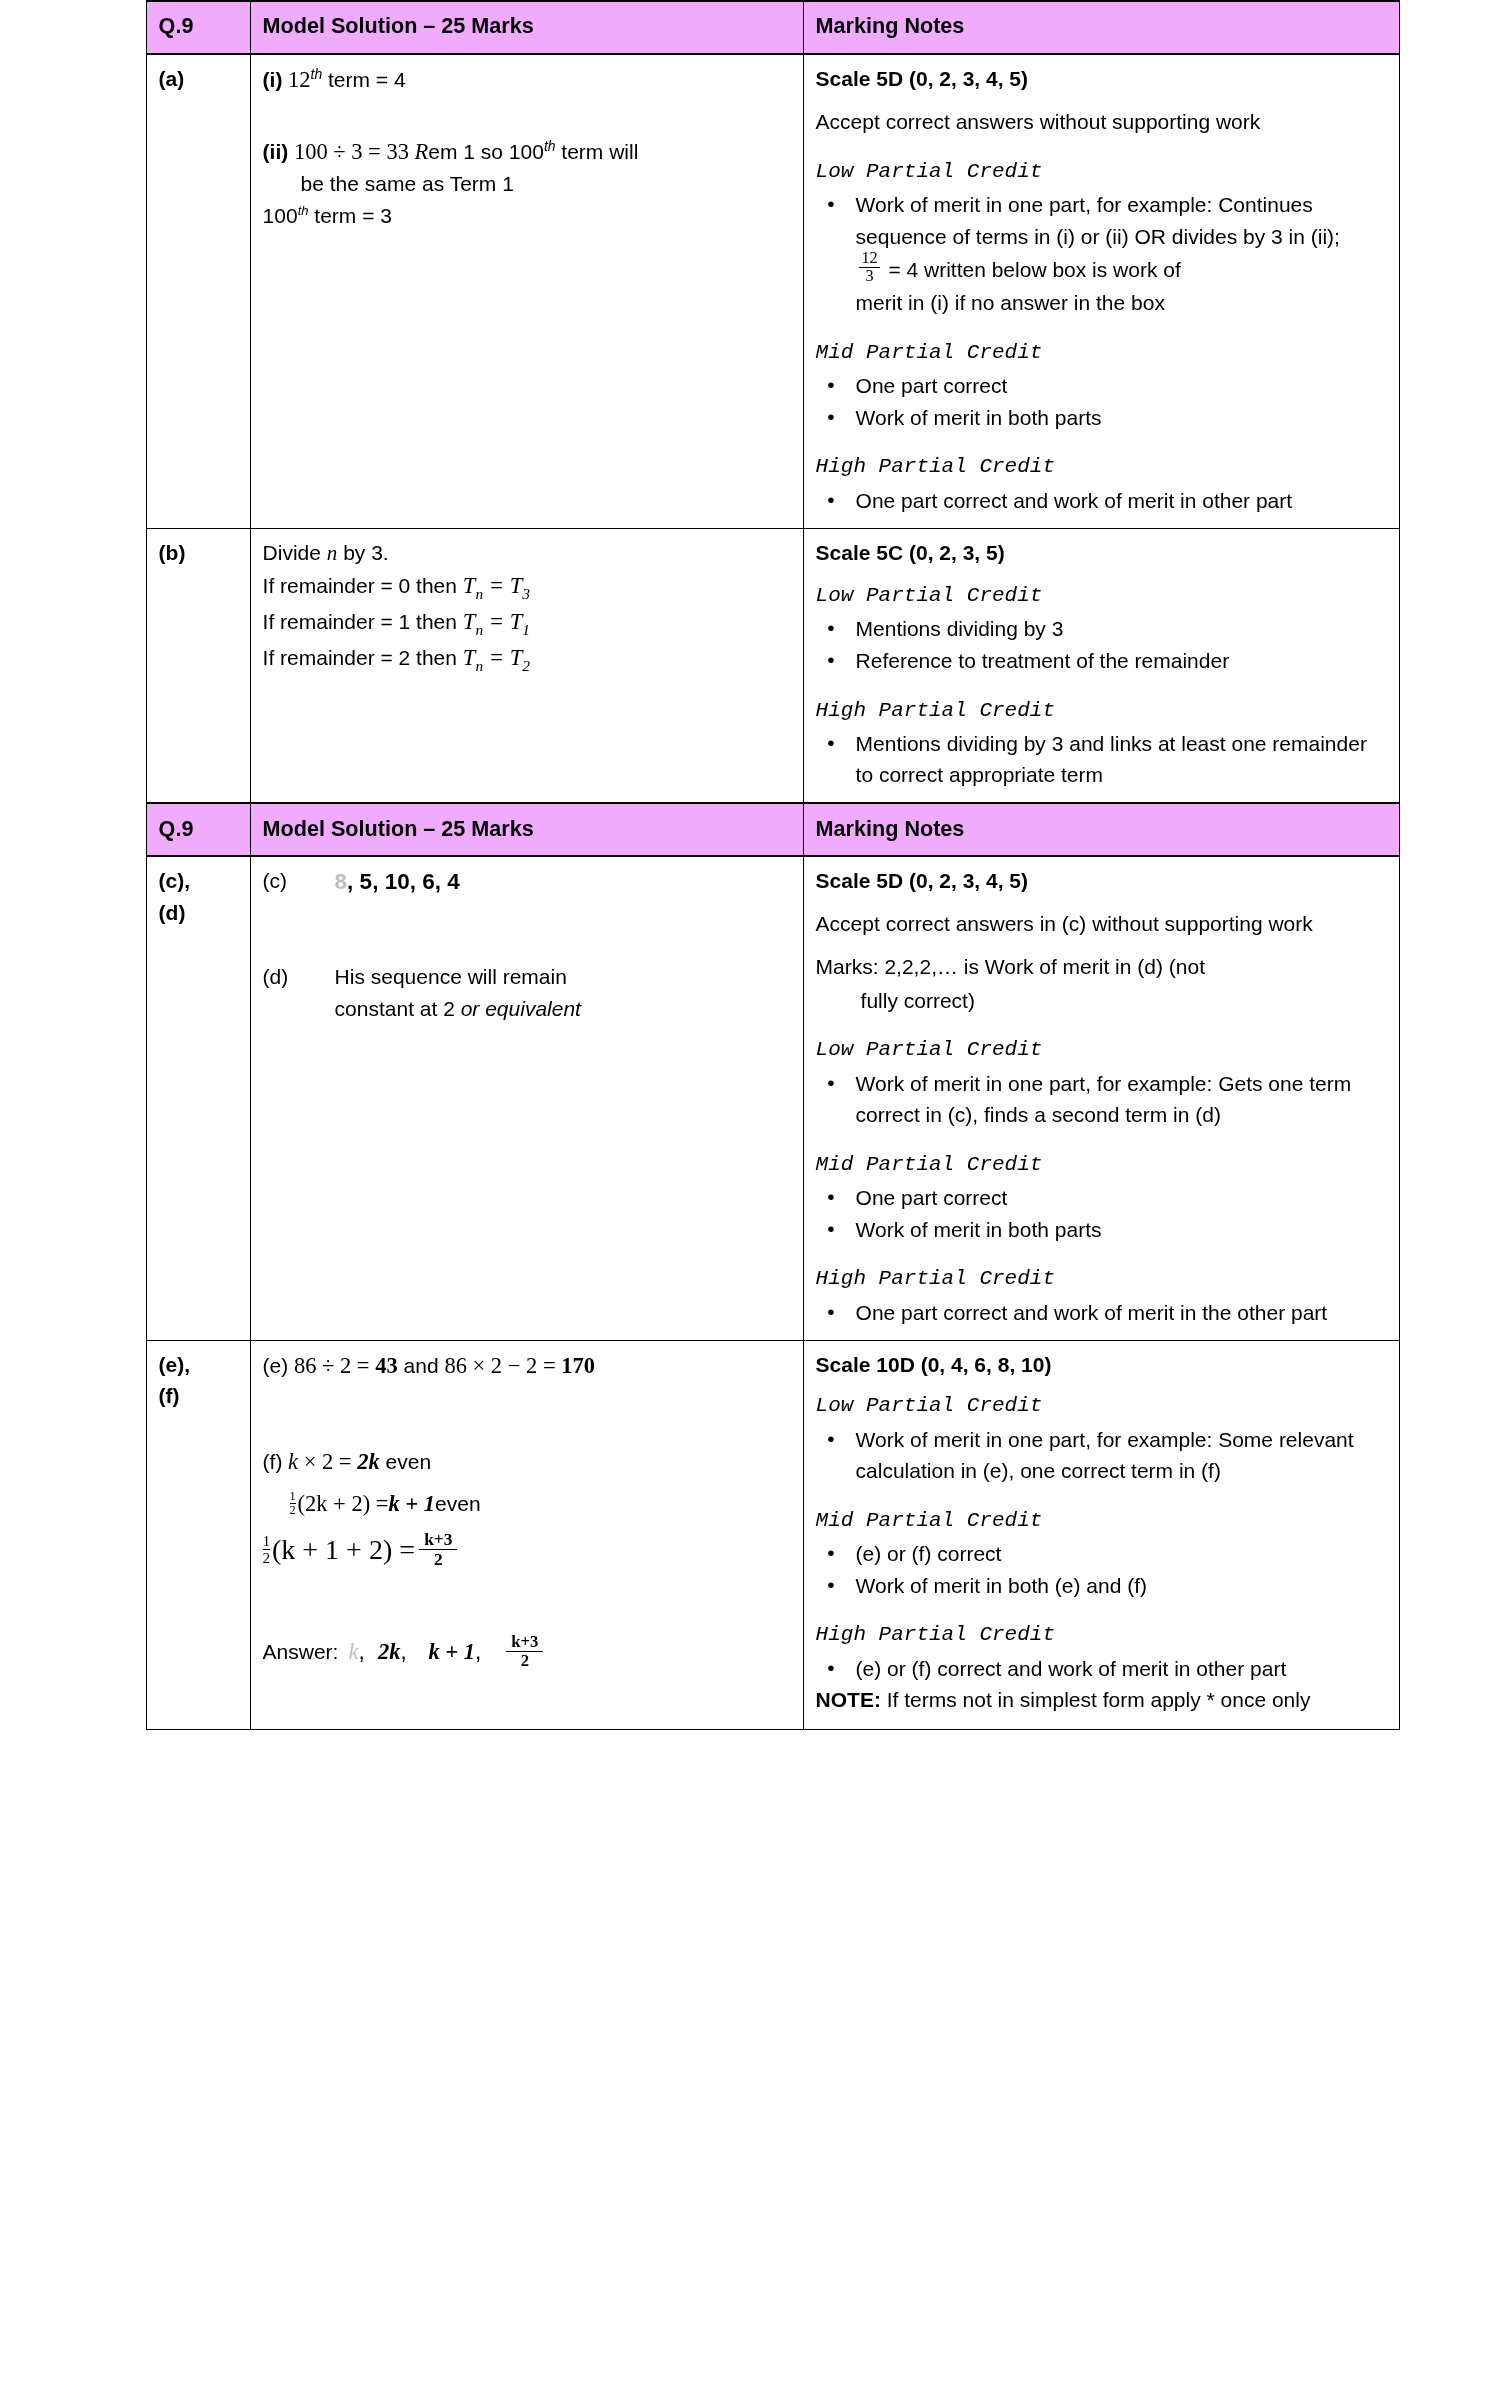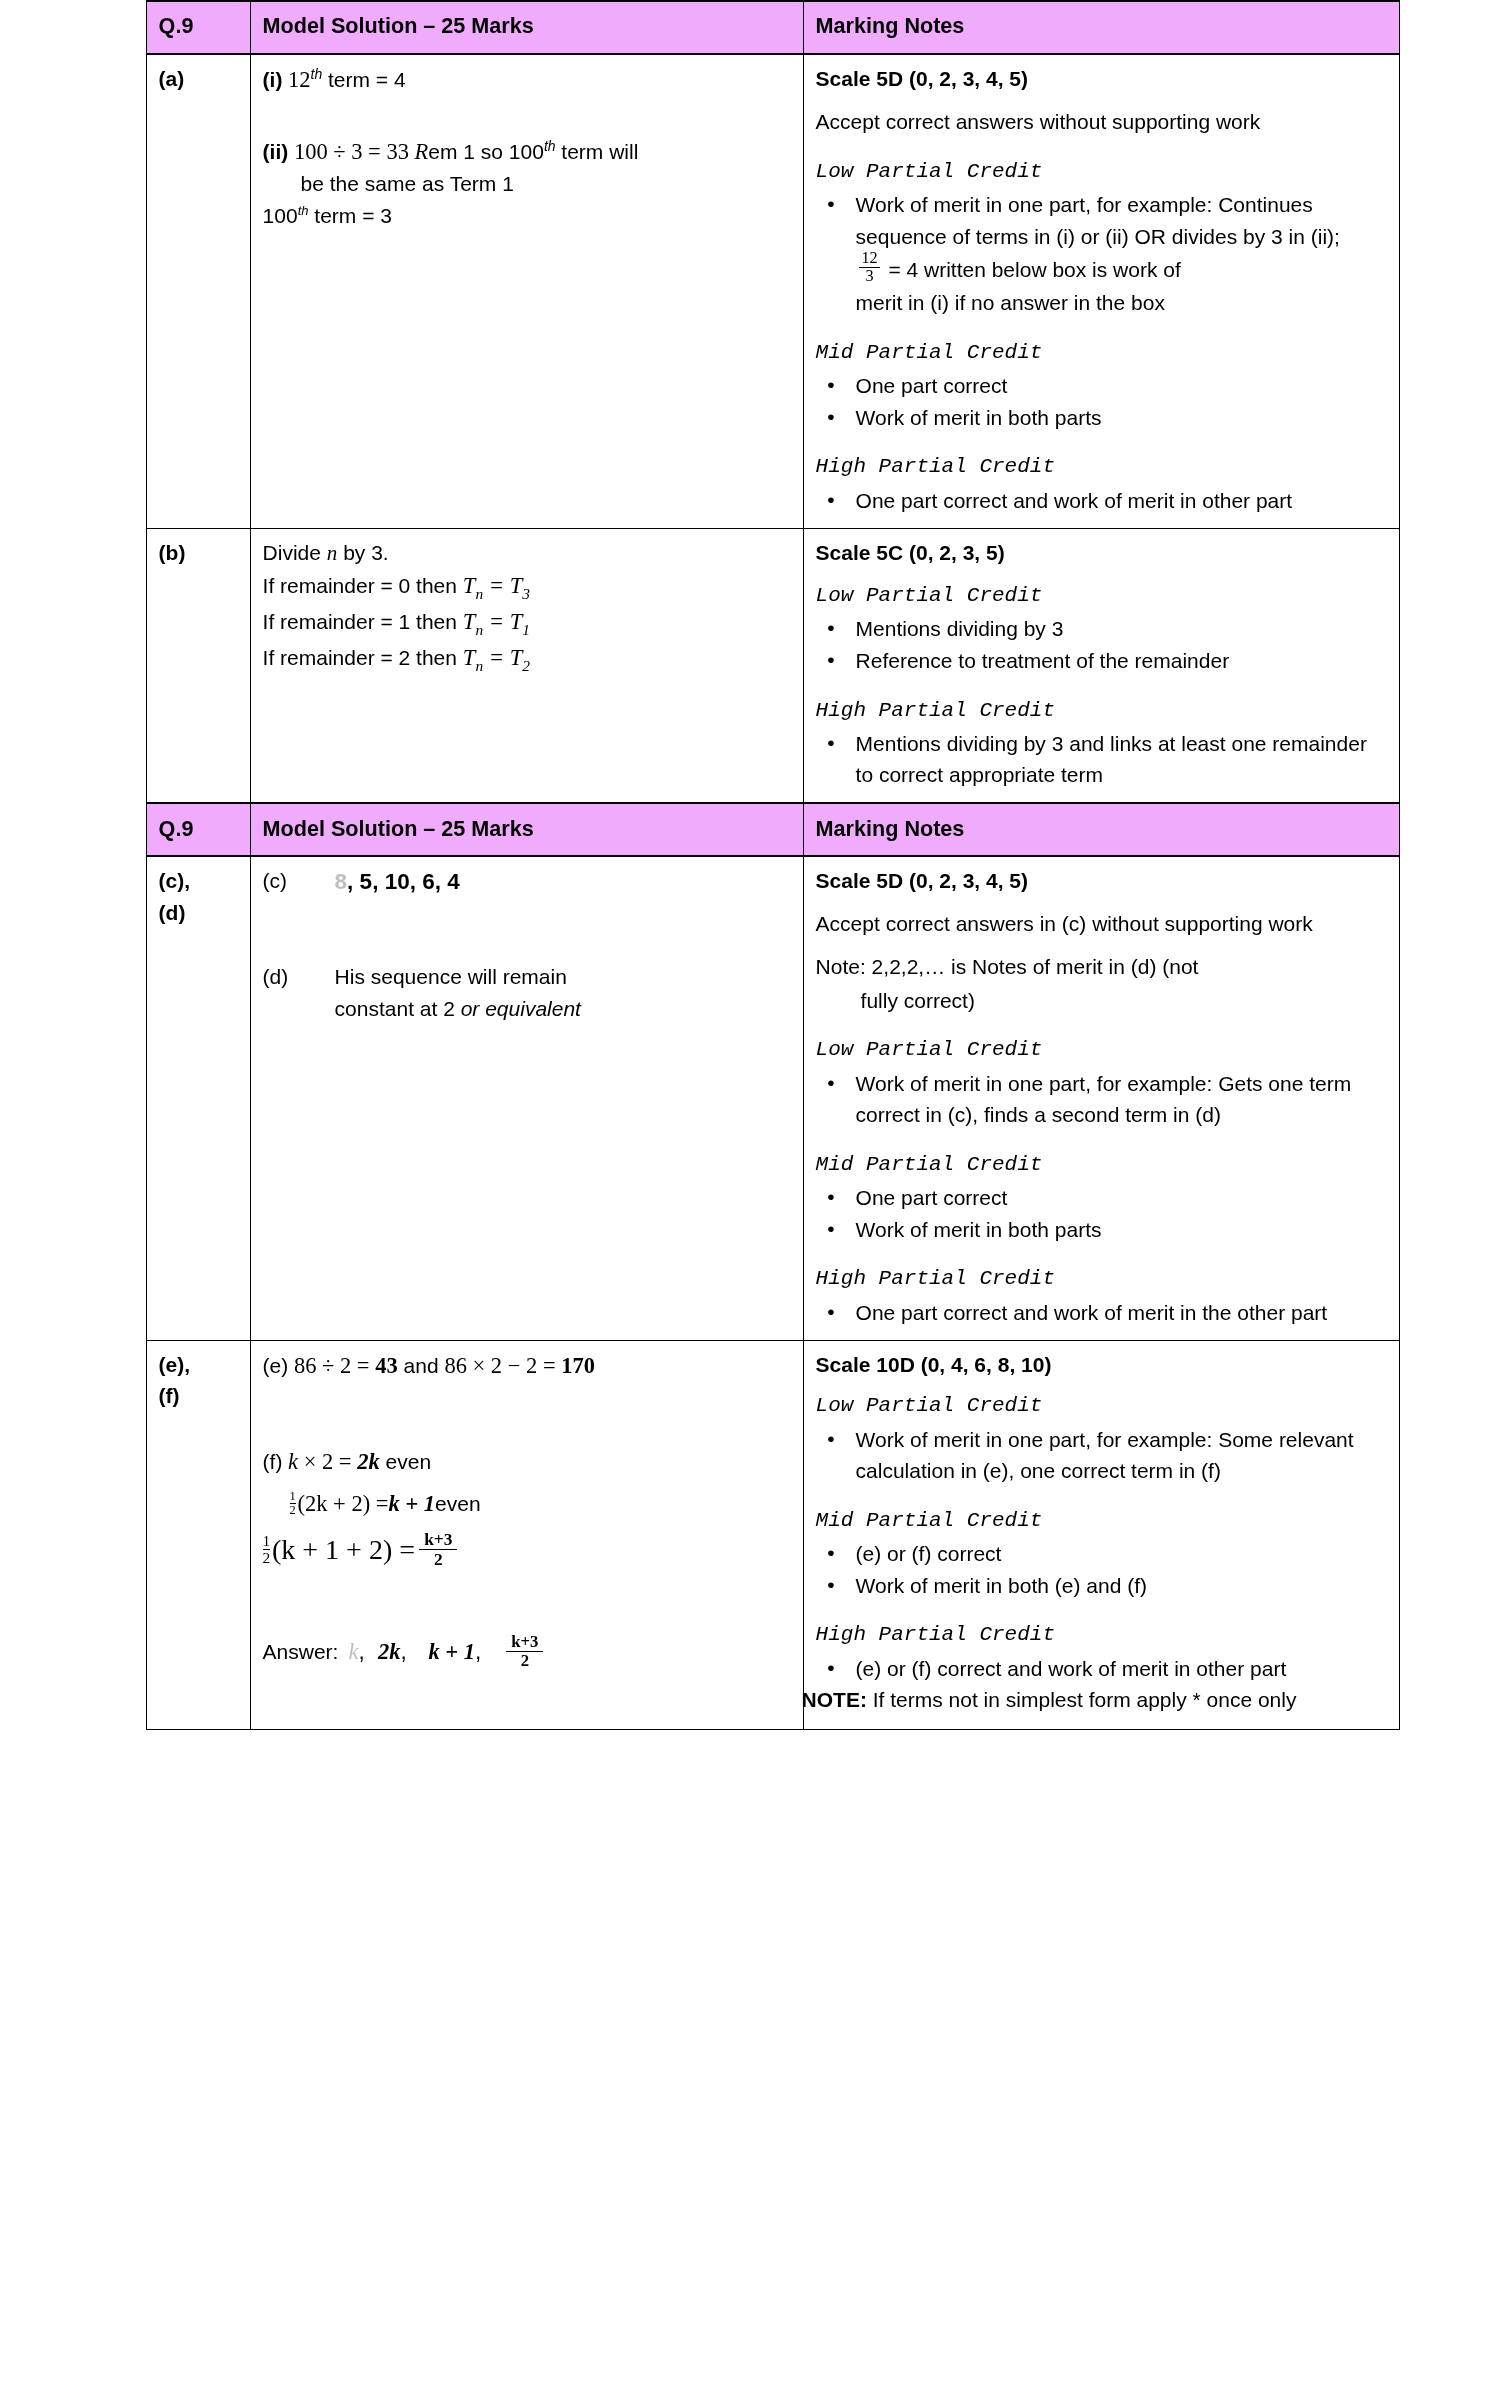--- a/index.html
+++ b/index.html
@@ -251,21 +251,21 @@
           <span class="sans" style="width:72px;flex:none;">(d)</span>
           <span class="sans">
             <span>His sequence will remain</span><br>
             <span>constant at 2 </span><span class="ital">or equivalent</span>
           </span>
         </div>
       </td>
       <td class="notescell">
         <div class="plain-para bold">Scale 5D (0, 2, 3, 4, 5)</div>
         <div class="plain-para" style="margin-top:11.6px;">Accept correct answers in (c) without supporting work</div>
-        <div class="plain-para" style="margin-top:11.6px;">Note: 2,2,2,… is Notes of merit in (d) (not</div>
+        <div class="plain-para" style="margin-top:11.6px;">Marks: 2,2,2,… is Work of merit in (d) (not</div>
         <div class="plain-para" style="padding-left:45px;">fully correct)</div>
         <div class="credit-head">Low Partial Credit</div>
         <ul class="bul">
           <li>Work of merit in one part, for example: Gets one term correct in (c), finds a second term in (d)</li>
         </ul>
         <div class="credit-head">Mid Partial Credit</div>
         <ul class="bul">
           <li>One part correct</li>
           <li>Work of merit in both parts</li>
         </ul>
@@ -328,20 +328,20 @@
         </ul>
         <div class="credit-head">Mid Partial Credit</div>
         <ul class="bul">
           <li>(e) or (f) correct</li>
           <li>Work of merit in both (e) and (f)</li>
         </ul>
         <div class="credit-head">High Partial Credit</div>
         <ul class="bul">
           <li>(e) or (f) correct and work of merit in other part</li>
         </ul>
-        <div class="plain-para hang" style="padding-left:31px;text-indent:-45px;"><span class="bold">NOTE:</span><span> If terms not in simplest form apply * once only</span></div>
+        <div class="plain-para hang" style="padding-left:45px;text-indent:-45px;"><span class="bold">NOTE:</span><span> If terms not in simplest form apply * once only</span></div>
       </td>
     </tr>
 
   </tbody>
 </table>
 </div>
 
 
 </body></html>

